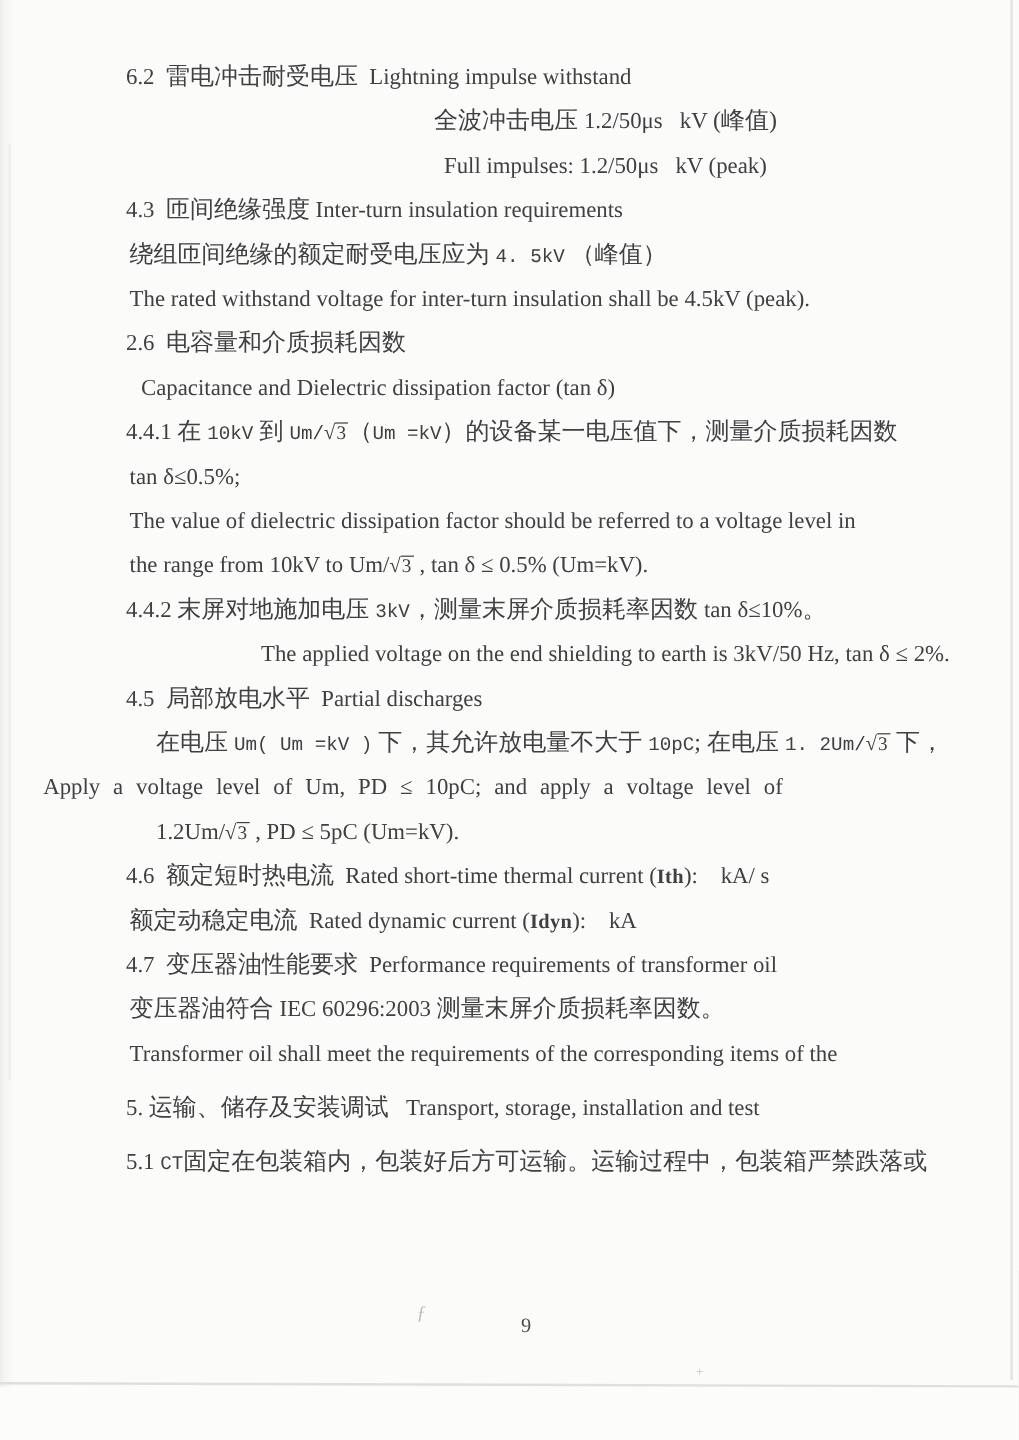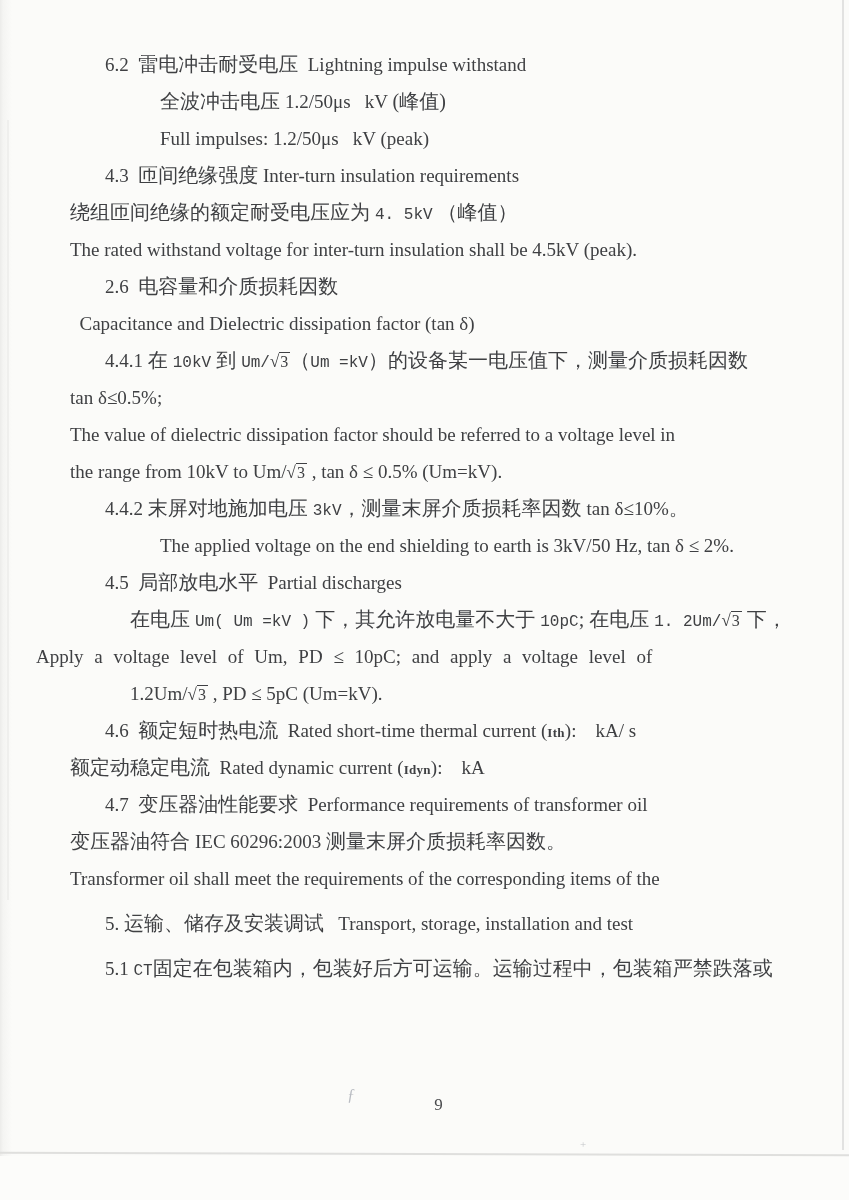--- a/index.html
+++ b/index.html
@@ -18,29 +18,29 @@
     background:#dfdfdd; transform:rotate(0.18deg); }
   .below-fold { position:absolute; left:0; right:0; top:1156px; bottom:0; background:#fcfcfa; }
   .stray-1 { position:absolute; left:347px; top:1086px; font-size:16px; color:#b9bcc2; font-style:italic; }
   .stray-2 { position:absolute; left:580px; top:1138px; font-size:11px; color:#c4c6c9; }
 
   
   .doc { position:absolute; left:0; top:46px; width:100%; }
   .line { height:37px; line-height:37px; white-space:pre; font-size:19px; }
   .ind-s { padding-left:105px; }
   .ind-a { padding-left:130px; }
-  .ind-b { padding-left:70px; }
-  .ind-c { padding-left:160px; }
+  .ind-b { padding-left:108px; }
+  .ind-c { padding-left:160px;text-align:center; }
   .gap-before { margin-top:8px; }
   .spread { word-spacing:6px;padding-left:36px; }
 
   .seg.cn { font-size:20px; font-family:"Liberation Serif","DejaVu Serif",serif; }
   .seg.en { font-size:19px; }
   .seg.mo { font-family:"Liberation Mono","DejaVu Sans Mono",monospace; font-size:16px; }
-  .seg.eb { font-weight:bold; font-size:13px; letter-spacing:.3px; }
+  .seg.eb { font-weight:bold; font-size:17px; letter-spacing:.3px; }
   .seg.sq { font-size:17px; }
   .seg.sq .rad { border-top:1.2px solid currentColor; padding:0 2px 0 1px; font-size:16px; }
 
   .page-number { position:absolute; left:0; right:0; top:1090px; height:30px;
     line-height:30px; text-align:center; font-size:17px; transform:translateX(14px); color:#4a4b4e; }
 </style>
 </head>
 <body>
 
 <div class="page">

